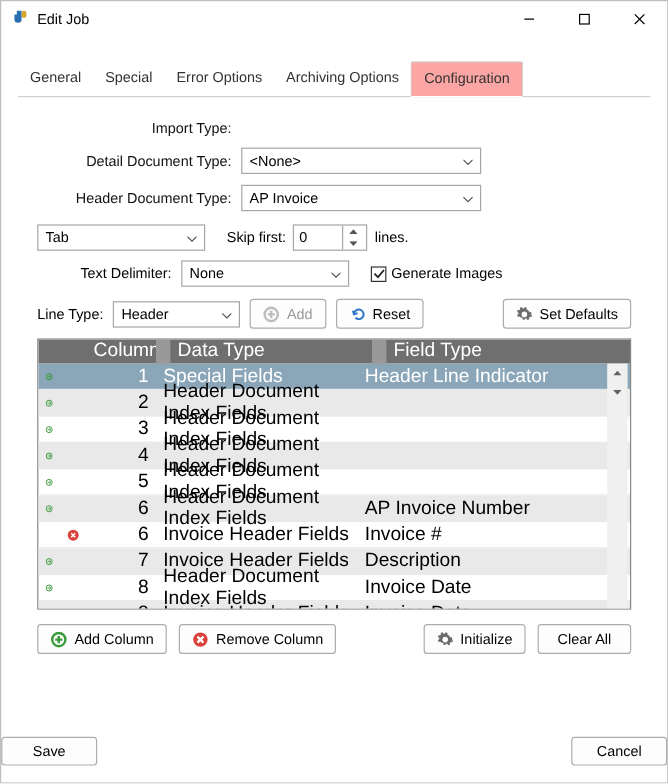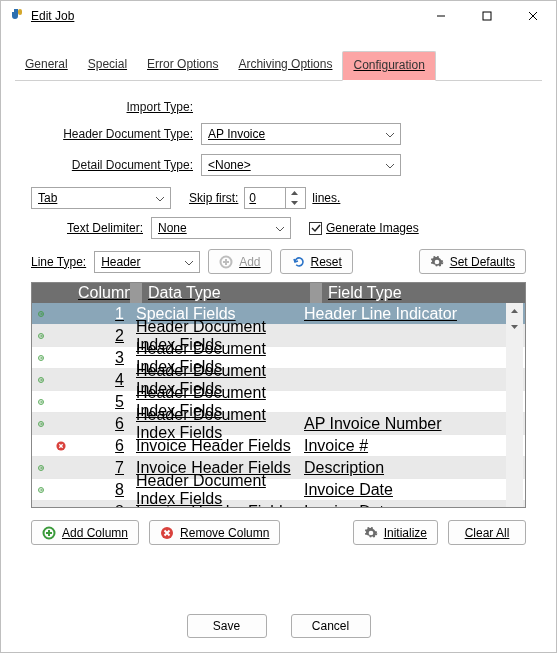--- a/index.html
+++ b/index.html
@@ -1,17 +1,17 @@
 <!DOCTYPE html>
 <html><head>
 <meta charset="utf-8">
 <style>
   * { box-sizing: border-box; font-family: "Segoe UI", Tahoma, sans-serif; }
   html,body { margin:0; padding:0; background:#fff; }
-  .window { width:557px; height:653px; border:1px solid #bfbfbf; background:#fff; position:relative;text-decoration:underline; }
+  .window { width:557px; height:653px; border:1px solid #bfbfbf; background:#fff; position:relative; }
   .titlebar { height:30px; display:flex; align-items:center; padding:0 0 0 8px; }
   .titlebar .icon { width:16px; height:16px; margin-right:6px; }
   .titlebar .title { font-size:12px; flex:1; }
   .winbtn { width:46px; height:30px; display:flex; align-items:center; justify-content:center; }
   .winbtn svg { width:10px; height:10px; }
   .tabs { display:flex; border-bottom:1px solid #d0d0d0; margin:0 14px; padding-top:20px; }
   .tab { font-size:12px; color:#333; padding:6px 10px 8px 10px; cursor:default; }
   .tab.active { border:1px solid #d0d0d0; border-bottom:1px solid #fff; border-radius:2px 2px 0 0; margin-bottom:-1px; background:#fca5a5; }
   .form-row { display:flex; align-items:center; margin:9px 0; }
   .form-area { padding:10px 30px 0 30px; }
@@ -29,21 +29,21 @@
   .trow.alt { background:#e9e9e9; }
   .trow.sel { background:#8aa6b8; color:#fff; }
   .c0 { width:18px; display:flex; align-items:center; justify-content:center; }
   .c1 { width:22px; display:flex; align-items:center; justify-content:center; }
   .c2 { width:58px; text-align:right; padding-right:10px; }
   .c3 { width:168px; }
   .c4 { flex:1; }
   .scroll-ind { position:absolute; right:2px; width:17px; top:20px; bottom:0; background:#f0f0f0; }
   .scroll-ind .up, .scroll-ind .dn { height:16px; display:flex; align-items:center; justify-content:center;}
   .footer-btns { display:flex; padding:4px 30px 0 30px; gap:10px; }
-  .dlg-btns { position:absolute; bottom:14px; left:0; right:0; display:flex; justify-content:center; gap:24px; }
+  .dlg-btns { position:absolute; bottom:14px; left:0; right:0; display:flex; justify-content:space-between; gap:24px; }
   .dlg-btn { border:1px solid #adadad; border-radius:3px; width:80px; height:24px; display:flex; align-items:center; justify-content:center; font-size:12px; background:#fdfdfd; }
   .chk { width:13px; height:13px; border:1px solid #333; display:inline-flex; align-items:center; justify-content:center; margin-right:4px; background:#fff;}
   .spin { border:1px solid #a6a6a6; width:62px; height:22px; display:flex; align-items:center; }
   .spin input { border:none; width:40px; font-size:12px; padding:0 4px; outline:none; }
   .spin .arrows { width:18px; border-left:1px solid #a6a6a6; display:flex; flex-direction:column; height:100%; }
   .spin .arrows div { flex:1; display:flex; align-items:center; justify-content:center;}
   .green-plus circle{fill:none;stroke:#3a9a3a;stroke-width:2;} .green-plus line{stroke:#3a9a3a;stroke-width:2;}
   .gear path{fill:#6b6b6b;}
   .red-x circle{fill:#d9413c;} .red-x path{stroke:#fff;stroke-width:2;fill:none;}
 </style>
@@ -82,32 +82,32 @@
   <div class="tab">Error Options</div>
   <div class="tab">Archiving Options</div>
   <div class="tab active">Configuration</div>
 </div>
 
 <div class="form-area">
   <div class="form-row">
     <div class="lbl">Import Type:</div>
   </div>
   <div class="form-row">
+    <div class="lbl">Detail Document Type:</div>
+    <div class="select" style="width:200px">
+      <span>&lt;None&gt;</span>
+      <span class="caret"><svg width="8" height="5">
+              <path d="M0 0l4 4 4-4" fill="none" stroke="#555"></path>
+            </svg></span>
+    </div>
+  </div>
+  <div class="form-row">
     <div class="lbl">Header Document Type:</div>
     <div class="select" style="width:200px">
       <span>AP Invoice</span>
-      <span class="caret"><svg width="8" height="5">
-              <path d="M0 0l4 4 4-4" fill="none" stroke="#555"></path>
-            </svg></span>
-    </div>
-  </div>
-  <div class="form-row">
-    <div class="lbl">Detail Document Type:</div>
-    <div class="select" style="width:200px">
-      <span>&lt;None&gt;</span>
       <span class="caret"><svg width="8" height="5">
               <path d="M0 0l4 4 4-4" fill="none" stroke="#555"></path>
             </svg></span>
     </div>
   </div>
 </div>
 
 <div class="del-row" style="margin-top:6px">
   <div style="display:flex;align-items:center">
     <div class="select" style="width:140px">

